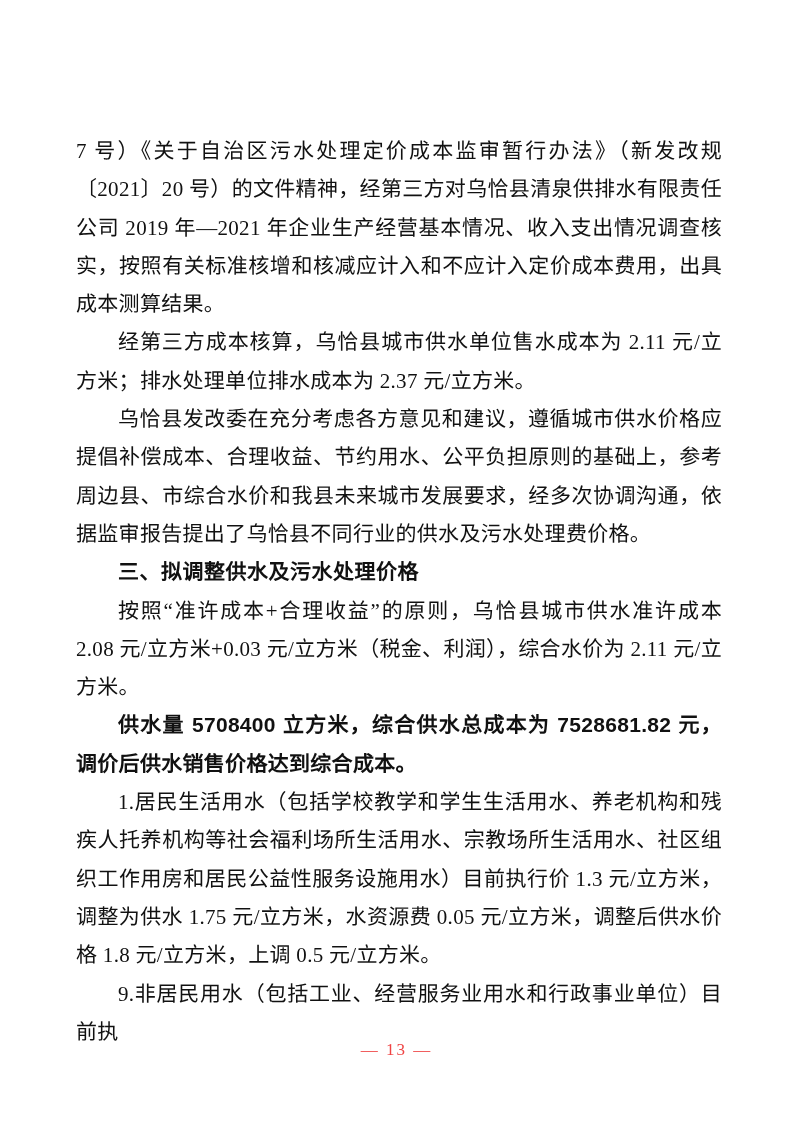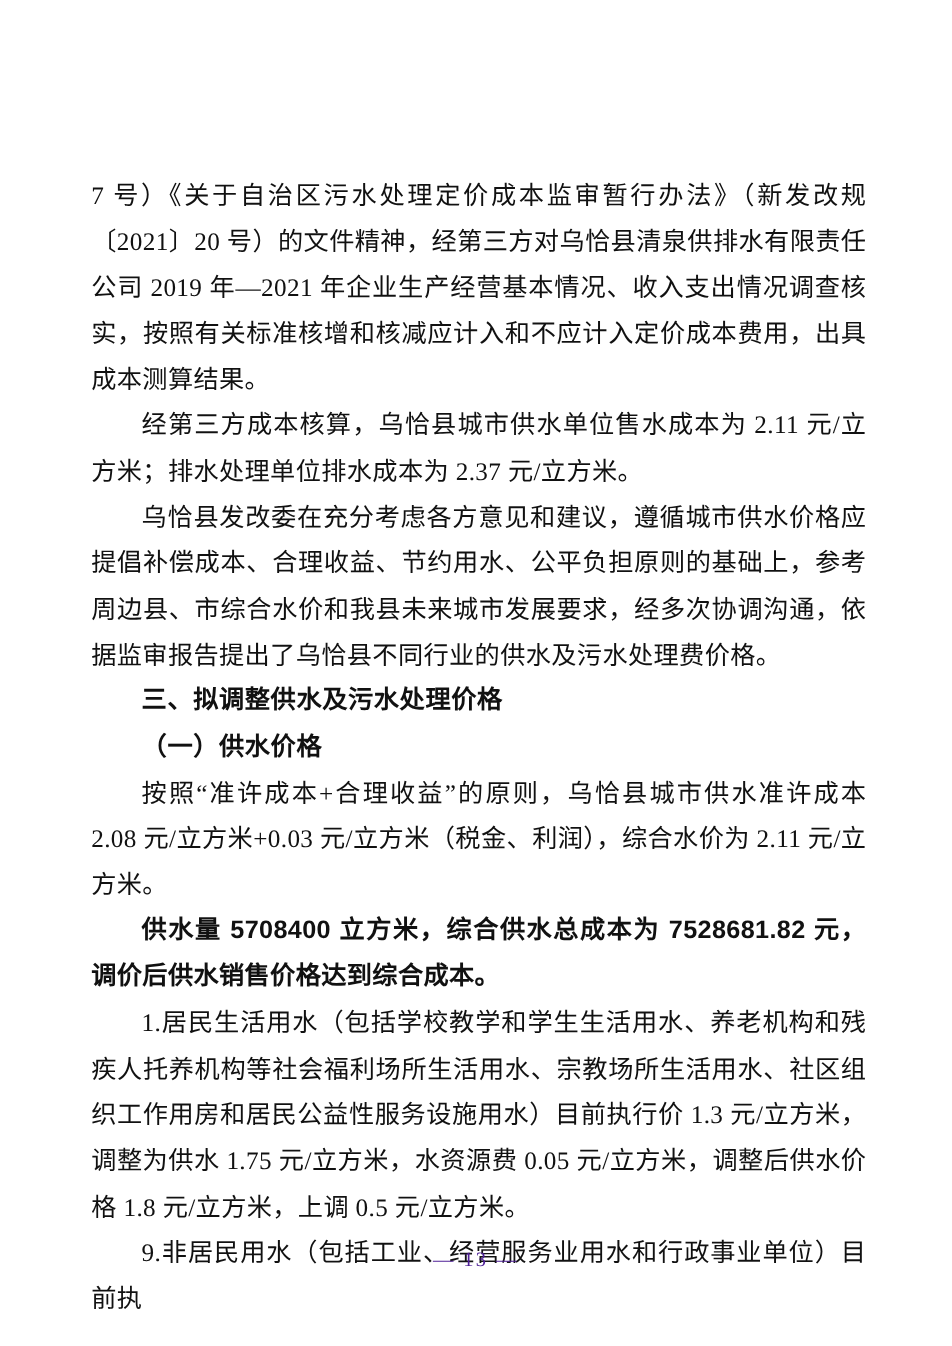--- a/index.html
+++ b/index.html
@@ -12,21 +12,21 @@
     width: 793px;
     height: 1122px;
     background: #ffffff;
     overflow: hidden;
     font-family: "Liberation Serif", "DejaVu Serif", serif;
     color: #111111;
   }
   .content {
     position: absolute;
     left: 76px;
-    top: 144px;
+    top: 132px;
     width: 646px;
   }
   .para {
     margin: 0;
     font-size: 21px;
     line-height: 38.3px;
     text-align: justify;
     text-align-last: left;
     letter-spacing: 0.3px;
   }
@@ -43,33 +43,32 @@
     font-family: "Liberation Sans", "DejaVu Sans", sans-serif;
   }
   .page-footer {
     position: absolute;
     left: 0;
     top: 1040px;
     width: 100%;
     text-align: center;
     font-size: 17px;
     letter-spacing: 2px;
-    color: #4c1d95;
+    color: #ef4444;
   }
 </style>
 </head>
 <body>
 
 <div class="page">
   <div class="content">
     <p class="para">7 号）《关于自治区污水处理定价成本监审暂行办法》（新发改规〔2021〕20 号）的文件精神，经第三方对乌恰县清泉供排水有限责任公司 2019 年—2021 年企业生产经营基本情况、收入支出情况调查核实，按照有关标准核增和核减应计入和不应计入定价成本费用，出具成本测算结果。</p>
     <p class="para indent">经第三方成本核算，乌恰县城市供水单位售水成本为 2.11 元/立方米；排水处理单位排水成本为 2.37 元/立方米。</p>
     <p class="para indent">乌恰县发改委在充分考虑各方意见和建议，遵循城市供水价格应提倡补偿成本、合理收益、节约用水、公平负担原则的基础上，参考周边县、市综合水价和我县未来城市发展要求，经多次协调沟通，依据监审报告提出了乌恰县不同行业的供水及污水处理费价格。</p>
     <p class="para indent heading">三、拟调整供水及污水处理价格</p>
-    <p class="para indent heading">（一）供水价格</p>
     <p class="para indent">按照“准许成本+合理收益”的原则，乌恰县城市供水准许成本 2.08 元/立方米+0.03 元/立方米（税金、利润），综合水价为 2.11 元/立方米。</p>
     <p class="para indent bold">供水量 5708400 立方米，综合供水总成本为 7528681.82 元，调价后供水销售价格达到综合成本。</p>
     <p class="para indent">1.居民生活用水（包括学校教学和学生生活用水、养老机构和残疾人托养机构等社会福利场所生活用水、宗教场所生活用水、社区组织工作用房和居民公益性服务设施用水）目前执行价 1.3 元/立方米，调整为供水 1.75 元/立方米，水资源费 0.05 元/立方米，调整后供水价格 1.8 元/立方米，上调 0.5 元/立方米。</p>
     <p class="para indent">9.非居民用水（包括工业、经营服务业用水和行政事业单位）目前执</p>
   </div>
 
   <div class="page-footer">— 13 —</div>
 </div>
 
 </body></html>

